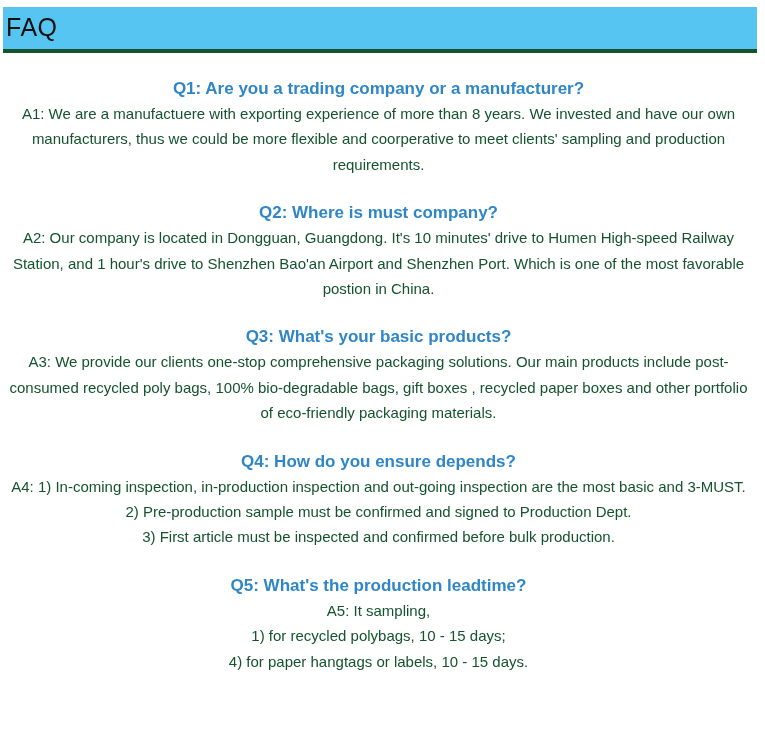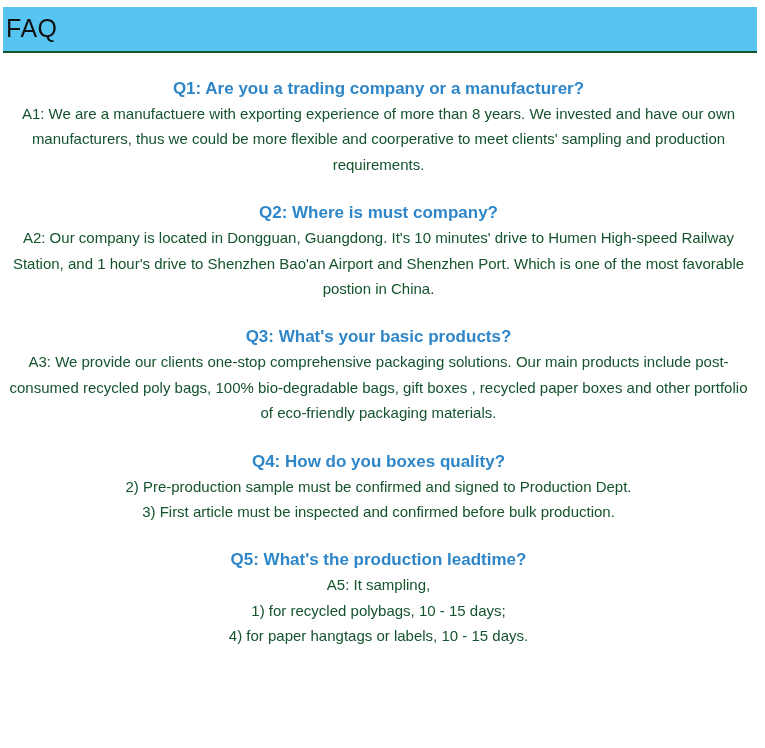--- a/index.html
+++ b/index.html
@@ -13,21 +13,21 @@
   .page {
     width: 765px;
     height: 748px;
     background: #ffffff;
     overflow: hidden;
   }
   .faq-header {
     margin: 7px 8px 4px 3px;
     height: 46px;
     background: #57c5f2;
-    border-bottom: 2px solid #14532d;
+    border-bottom: 4px solid #14532d;
     display: flex;
     align-items: center;
     padding-left: 3px;
   }
   .faq-header .title {
     font-size: 25px;
     font-weight: 400;
     color: #111111;
     letter-spacing: 0.5px;
     line-height: 1;
@@ -72,21 +72,22 @@
       <h3>Q2: Where is must company?</h3>
       <p>A2: Our company is located in Dongguan, Guangdong. It's 10 minutes' drive to Humen High-speed Railway Station, and 1 hour's drive to Shenzhen Bao'an Airport and Shenzhen Port. Which is one of the most favorable postion in China.</p>
     </div>
 
     <div class="section">
       <h3>Q3: What's your basic products?</h3>
       <p>A3: We provide our clients one-stop comprehensive packaging solutions. Our main products include post-consumed recycled poly bags, 100% bio-degradable bags, gift boxes , recycled paper boxes and other portfolio of eco-friendly packaging materials.</p>
     </div>
 
     <div class="section">
-      <h3>Q4: How do you boxes quality?</h3>
+      <h3>Q4: How do you ensure depends?</h3>
+      <p>A4: 1) In-coming inspection, in-production inspection and out-going inspection are the most basic and 3-MUST.</p>
       <p>2) Pre-production sample must be confirmed and signed to Production Dept.</p>
       <p>3) First article must be inspected and confirmed before bulk production.</p>
     </div>
 
     <div class="section">
       <h3>Q5: What's the production leadtime?</h3>
       <p>A5: It sampling,</p>
       <p>1) for recycled polybags, 10 - 15 days;</p>
       <p>4) for paper hangtags or labels, 10 - 15 days.</p>
     </div>

